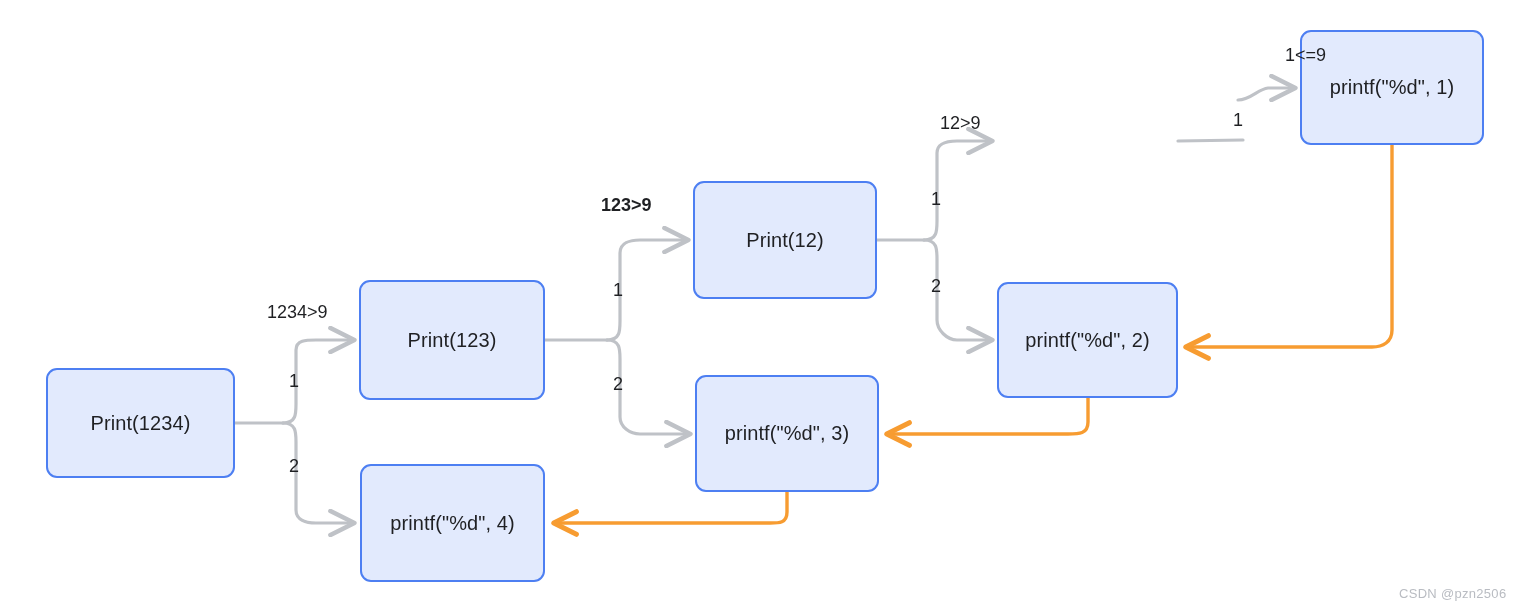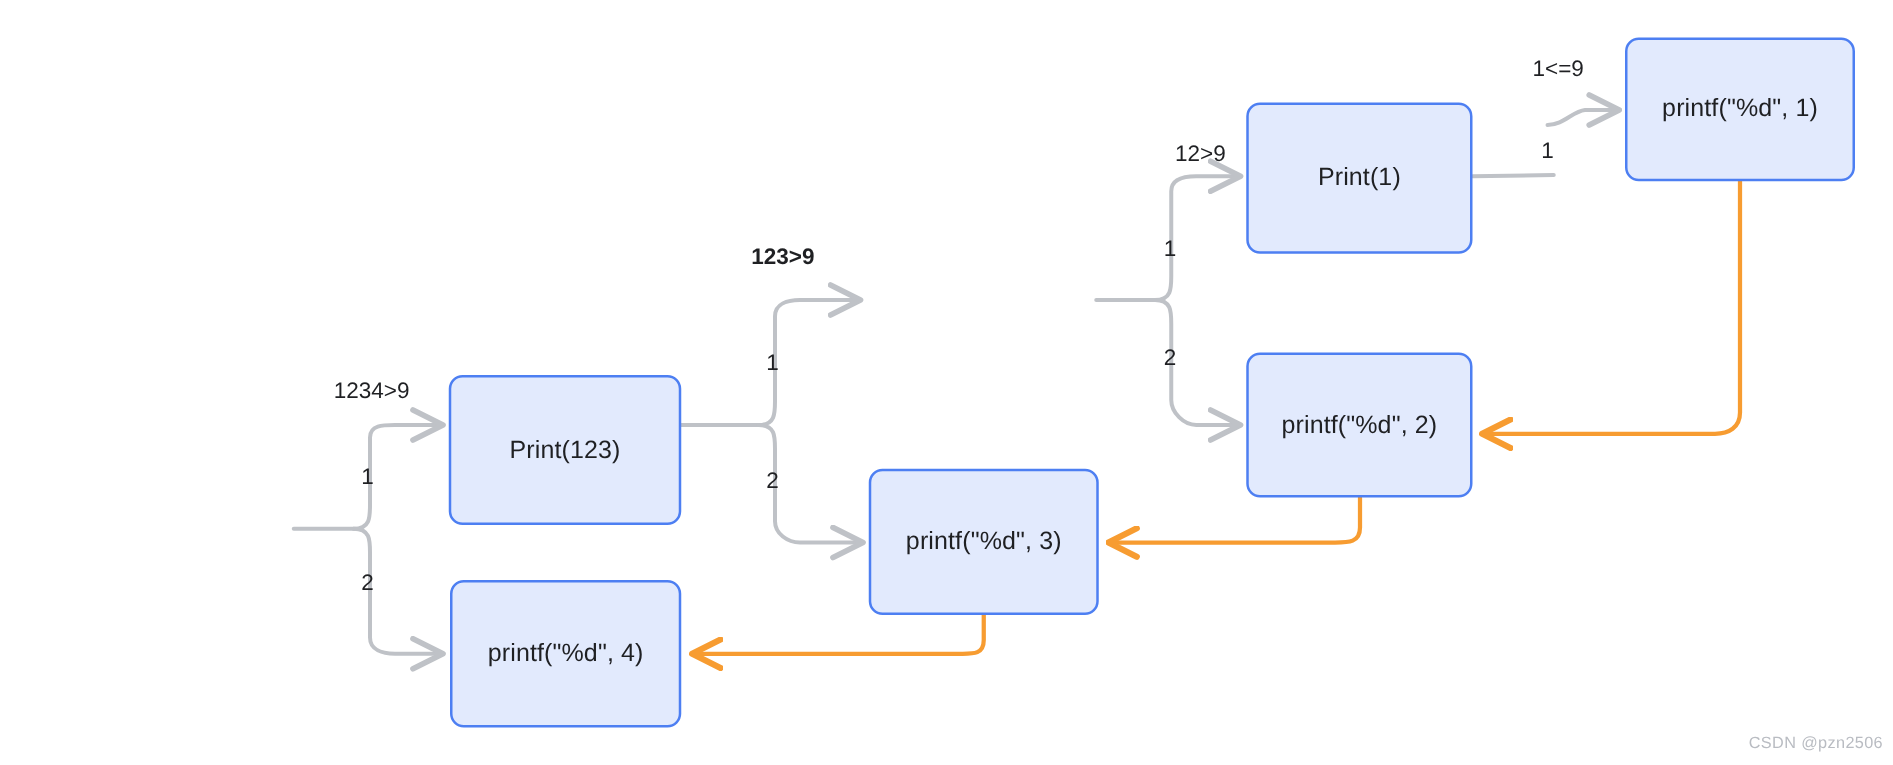--- a/index.html
+++ b/index.html
@@ -73,25 +73,26 @@
       <path d="M1238,100 C1251,100 1258,89 1268,88 L1293,88" marker-end="url(#gray-arrow)"></path>
     </g>
 
     <g fill="none" stroke="#f79c31" stroke-width="3.4" stroke-linecap="round" stroke-linejoin="round">
       <path d="M1392,145 L1392,330 C1392,342 1383,347 1372,347 L1188,347" marker-end="url(#orange-arrow)"></path>
       <path d="M1088,398 L1088,422 C1088,434 1079,434 1068,434 L889,434" marker-end="url(#orange-arrow)"></path>
       <path d="M787,492 L787,512 C787,524 778,523 767,523 L556,523" marker-end="url(#orange-arrow)"></path>
     </g>
   </svg>
 
+  <div class="node" style="left:46px;top:368px;width:189px;height:110px;">Print(1234)</div>
 
-  <div class="node" style="left:359px;top:280px;width:186px;height:120px;margin-top:20px;">Print(123)</div>
+  <div class="node" style="left:359px;top:280px;width:186px;height:120px;">Print(123)</div>
 
+  <div class="node" style="left:693px;top:181px;width:184px;height:118px;">Print(12)</div>
 
-  <div class="node" style="left:997px;top:82px;width:181px;height:121px;">Print(1)</div>
 
   <div class="node" style="left:1300px;top:30px;width:184px;height:115px;">printf("%d", 1)</div>
 
   <div class="node" style="left:997px;top:282px;width:181px;height:116px;">printf("%d", 2)</div>
 
   <div class="node" style="left:695px;top:375px;width:184px;height:117px;">printf("%d", 3)</div>
 
   <div class="node" style="left:360px;top:464px;width:185px;height:118px;">printf("%d", 4)</div>
 
   <div class="edge-label" style="left:267px;top:303px;">1234&gt;9</div>
@@ -99,18 +100,18 @@
   <div class="edge-label" style="left:289px;top:457px;">2</div>
 
   <div class="edge-label" style="left:601px;top:196px;font-weight:bold;">123&gt;9</div>
   <div class="edge-label" style="left:613px;top:281px;">1</div>
   <div class="edge-label" style="left:613px;top:375px;">2</div>
 
   <div class="edge-label" style="left:940px;top:114px;">12&gt;9</div>
   <div class="edge-label" style="left:931px;top:190px;">1</div>
   <div class="edge-label" style="left:931px;top:277px;">2</div>
 
-  <div class="edge-label" style="left:1226px;top:46px;">1&lt;=9</div>
+  <div class="edge-label" style="left:1285px;top:46px;">1&lt;=9</div>
   <div class="edge-label" style="left:1233px;top:111px;">1</div>
 
   <div class="watermark" style="left:1399px;top:586px;">CSDN @pzn2506</div>
 
 </div>
 
 </body></html>

